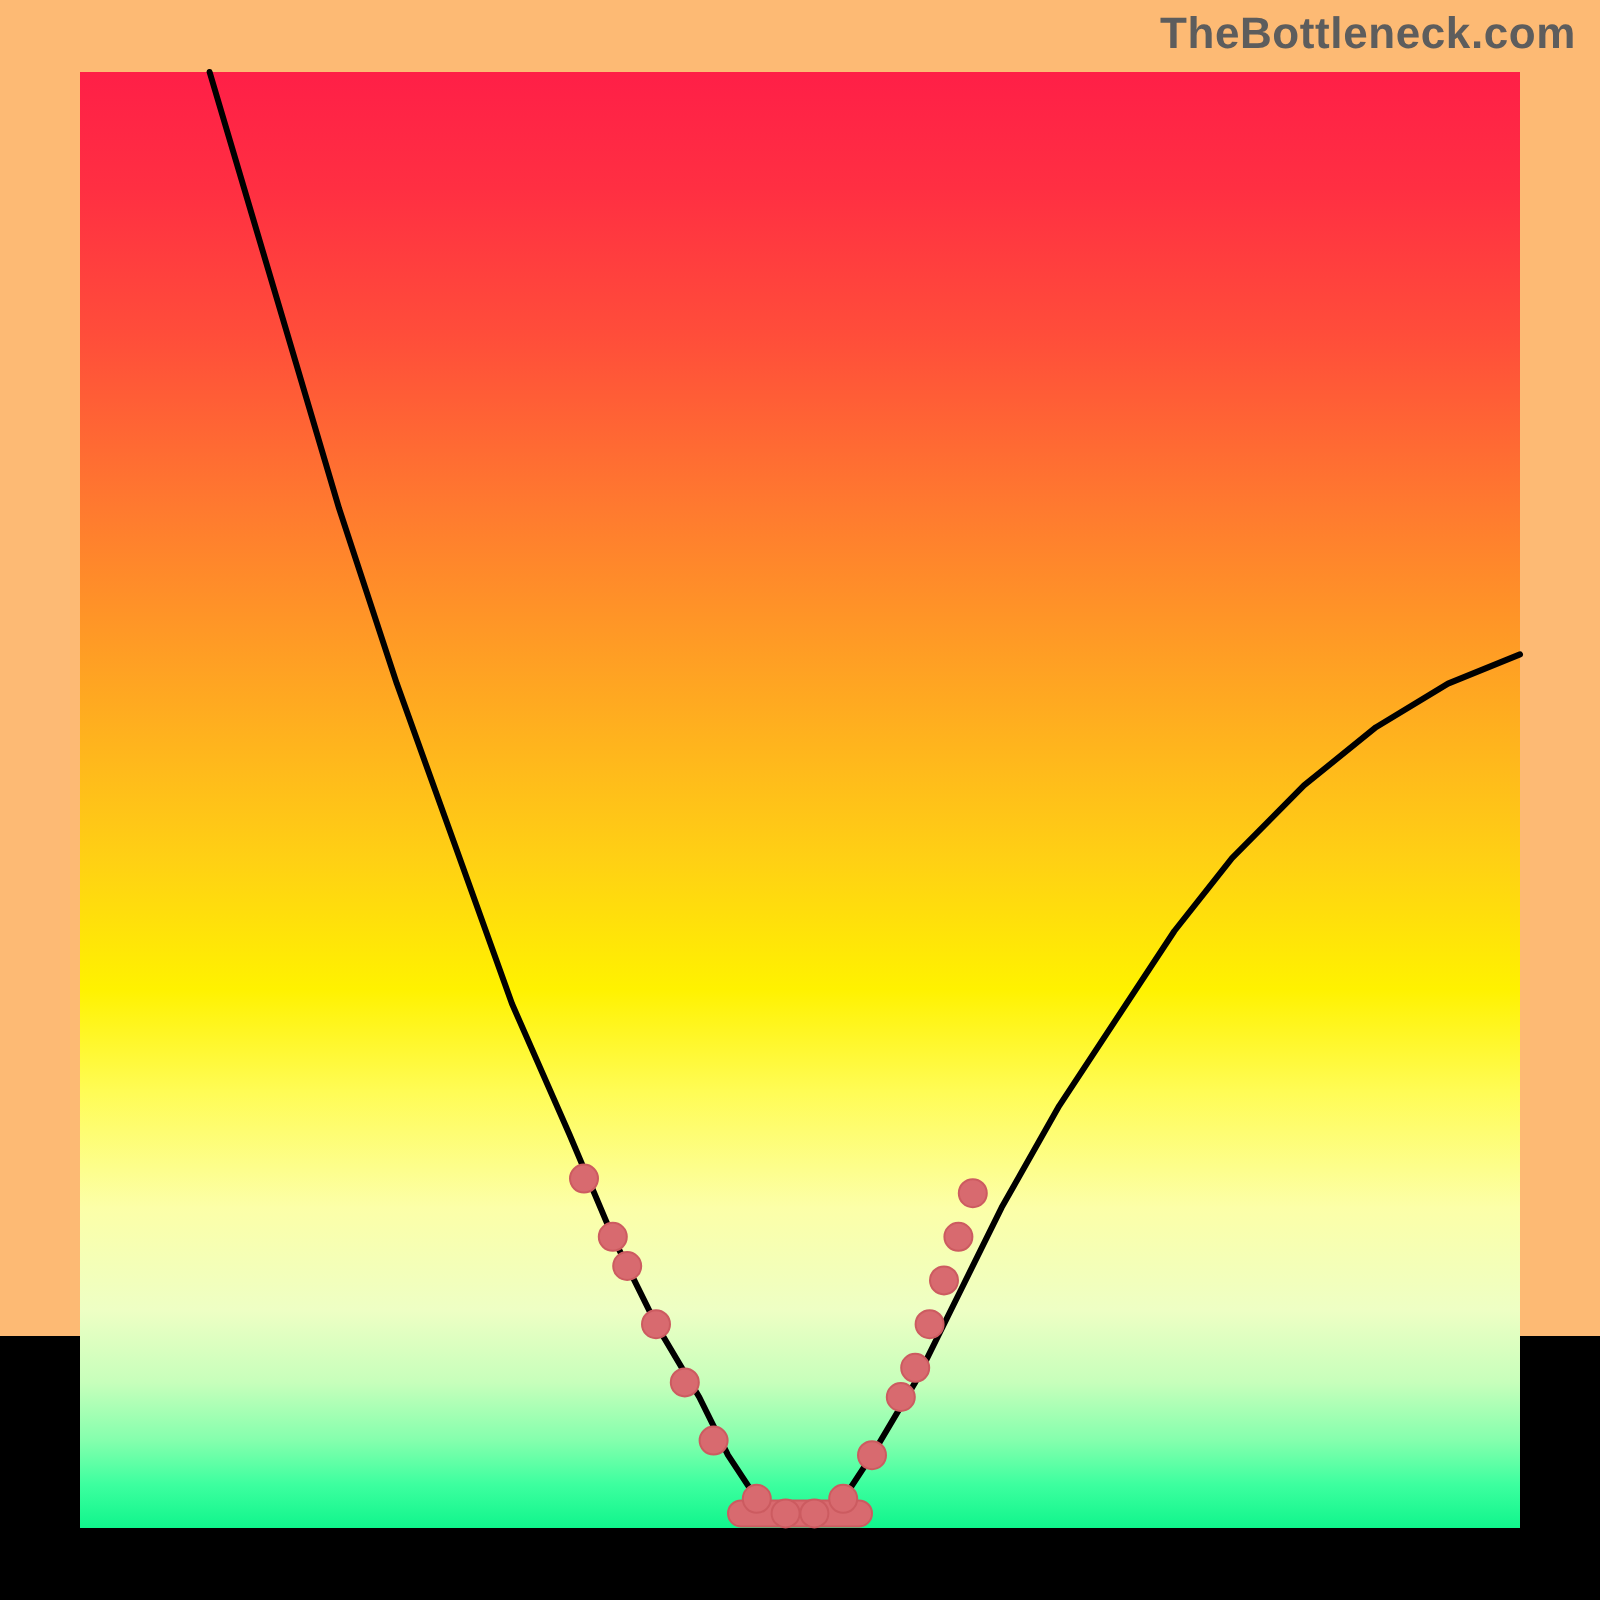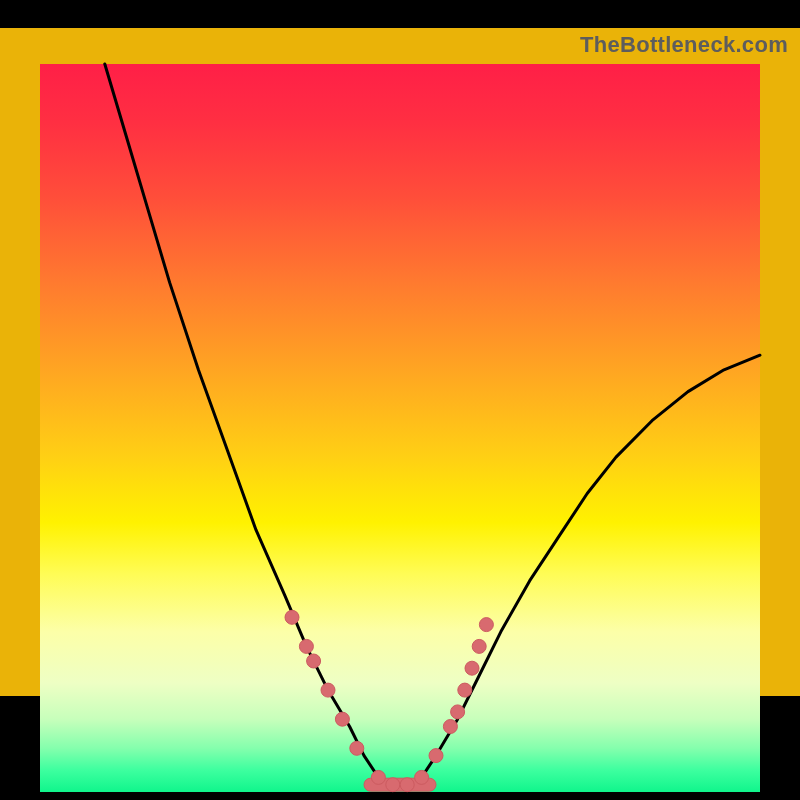--- a/index.html
+++ b/index.html
@@ -8,22 +8,21 @@
     width: 800px;
     height: 800px;
     overflow: hidden;
     background: #000;
     font-family: Arial, Helvetica, sans-serif;
   }
   .frame {
     position: relative;
     width: 800px;
     height: 668px;
-    background: #eab308;
-    margin-top: 28px;
+    background: #fdba74;
   }
   .watermark {
     position: absolute;
     top: 4px;
     right: 12px;
     color: #5d5d5d;
     font-size: 22px;
     font-weight: 600;
     letter-spacing: 0.3px;
     z-index: 5;

